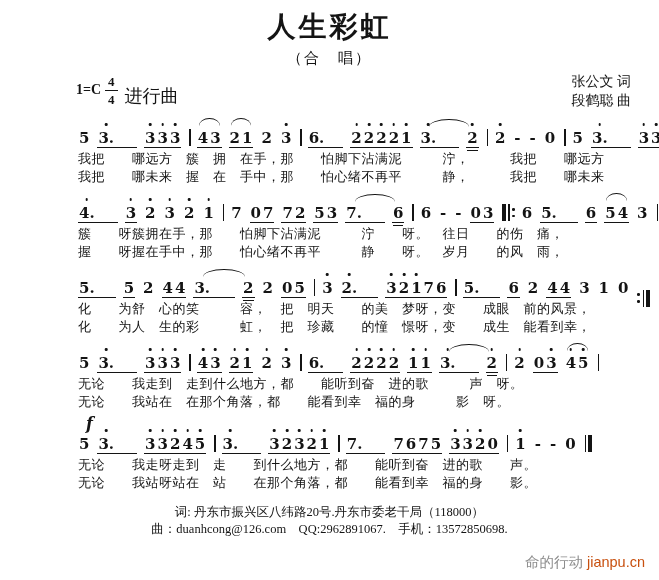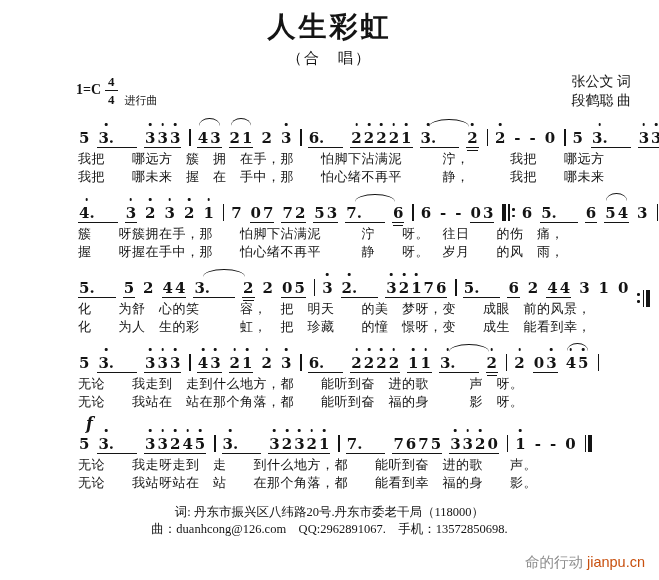--- a/index.html
+++ b/index.html
@@ -5,21 +5,21 @@
   html,body{margin:0;padding:0;background:#e8e8e8;}
   .page{width:659px;height:580px;background:#ffffff;position:relative;overflow:hidden;
         font-family:"Liberation Serif","DejaVu Serif",serif;color:#141414;}
   .title{text-align:center;font-size:28px;font-weight:bold;letter-spacing:3px;padding-top:8px;}
   .subtitle{text-align:center;font-size:15px;letter-spacing:2px;margin-top:3px;}
   .header{display:flex;justify-content:space-between;padding:2px 28px 0 76px;height:40px;}
   .keyrow{display:flex;align-items:center;font-size:14px;font-weight:bold;}
   .ts{display:inline-flex;flex-direction:column;align-items:center;line-height:1;margin:0 7px 0 4px;font-size:13px;}
   .ts .num{border-bottom:1.2px solid #141414;padding:0 3px 2px;}
   .ts .den{padding-top:2px;}
-  .tempo{font-size:11px;font-weight:normal;align-self:flex-end;margin-bottom:2px;}
+  .tempo{font-size:18px;font-weight:normal;align-self:flex-end;margin-bottom:2px;}
   .credits{font-size:14px;line-height:19px;text-align:left;margin-top:2px;}
   
   .score{padding-left:42px;margin-top:8px;}
   .system{margin-bottom:7px;margin-left:36px;}
   .notesrow{white-space:nowrap;font-family:"DejaVu Serif",serif;font-weight:bold;font-size:15px;
             padding-top:11px;height:21px;}
   .grp{display:inline-block;position:relative;margin-right:7px;vertical-align:baseline;}
   .grp.u1,.grp.u2{border-bottom:1.5px solid #141414;}
   .grp.u2::after{content:"";position:absolute;left:1px;right:1px;bottom:-4px;border-top:1.4px solid #141414;}
   .note{position:relative;display:inline-block;padding:0 1px;}
@@ -120,21 +120,21 @@
         <div class="notesrow"><span class="grp"><span class="note">5</span></span><span class="grp u1" style="padding-right: 22px;"><span class="note hi">3.</span></span><span class="grp u1"><span class="note hi">3</span><span class="note hi">3</span><span class="note hi">3</span></span><span class="bar">
             <span class="bl"></span>
           </span><span class="grp u1"><span class="note hi">4</span><span class="note hi">3</span></span><span class="grp u1"><span class="note hi">2</span><span class="note hi">1</span></span><span class="grp"><span class="note hi">2</span></span><span class="grp"><span class="note hi">3</span></span><span class="bar">
             <span class="bl"></span>
           </span><span class="grp u1" style="padding-right: 18px;"><span class="note">6.</span></span><span class="grp u1"><span class="note hi">2</span><span class="note hi">2</span><span class="note hi">2</span><span class="note hi">2</span></span><span class="grp u1"><span class="note hi">1</span><span class="note hi">1</span></span><span class="grp u1" style="padding-right: 22px;"><span class="note hi">3.<span class="tie" style="width: 40px;"></span></span></span><span class="grp u2"><span class="note hi">2</span></span><span class="bar">
             <span class="bl"></span>
           </span><span class="grp"><span class="note hi">2</span></span><span class="grp u1"><span class="note">0</span><span class="note hi">3</span></span><span class="grp"><span class="garc"></span><span class="note hi">4</span><span class="note hi">5</span></span><span class="bar">
             <span class="bl"></span>
           </span></div>
         <div class="lyr">无论　　我走到　走到什么地方，都　　能听到奋　进的歌　　　声　呀。</div>
-        <div class="lyr">无论　　我站在　站在那个角落，都　　能听到奋　福的身　　　影　呀。</div>
+        <div class="lyr">无论　　我站在　在那个角落，都　　能看到幸　福的身　　　影　呀。</div>
       </div>
       <div class="system">
         <div class="dyn">f</div>
         <div class="notesrow"><span class="grp"><span class="note">5</span></span><span class="grp u1" style="padding-right: 22px;"><span class="note hi">3.</span></span><span class="grp u1"><span class="note hi">3</span><span class="note hi">3</span><span class="note hi">2</span><span class="note hi">4</span><span class="note hi">5</span></span><span class="bar">
             <span class="bl"></span>
           </span><span class="grp u1" style="padding-right: 22px;"><span class="note hi">3.</span></span><span class="grp u1"><span class="note hi">3</span><span class="note hi">2</span><span class="note hi">3</span><span class="note hi">2</span><span class="note hi">1</span></span><span class="bar">
             <span class="bl"></span>
           </span><span class="grp u1" style="padding-right: 22px;"><span class="note">7.</span></span><span class="grp u1"><span class="note">7</span><span class="note">6</span><span class="note">7</span><span class="note">5</span></span><span class="grp u1"><span class="note hi">3</span><span class="note hi">3</span><span class="note hi">2</span><span class="note">0</span></span><span class="bar">
             <span class="bl"></span>
           </span><span class="grp"><span class="note hi">1</span></span><span class="grp"><span class="note">-</span></span><span class="grp"><span class="note">-</span></span><span class="grp"><span class="note">0</span></span><span class="bar">

